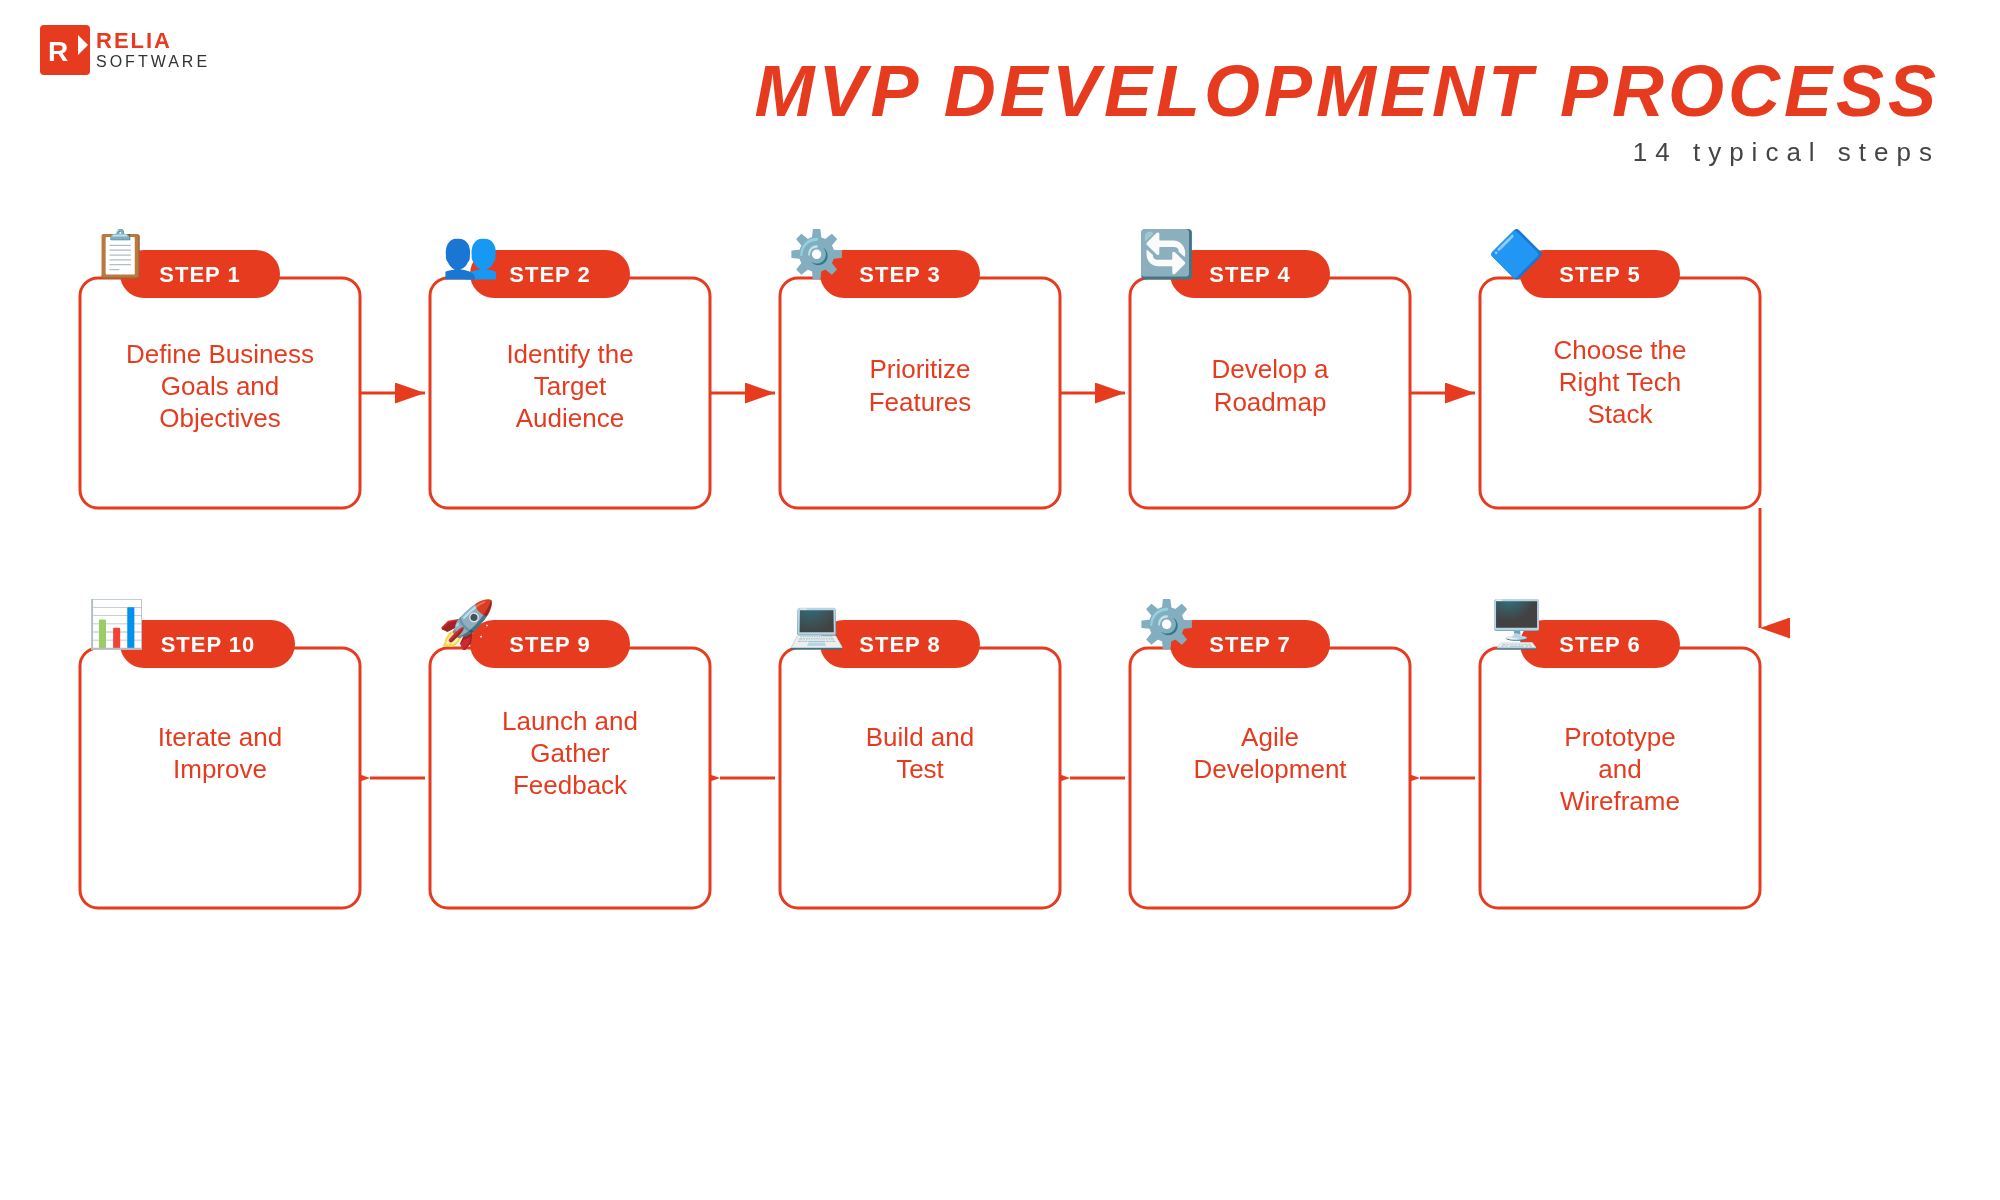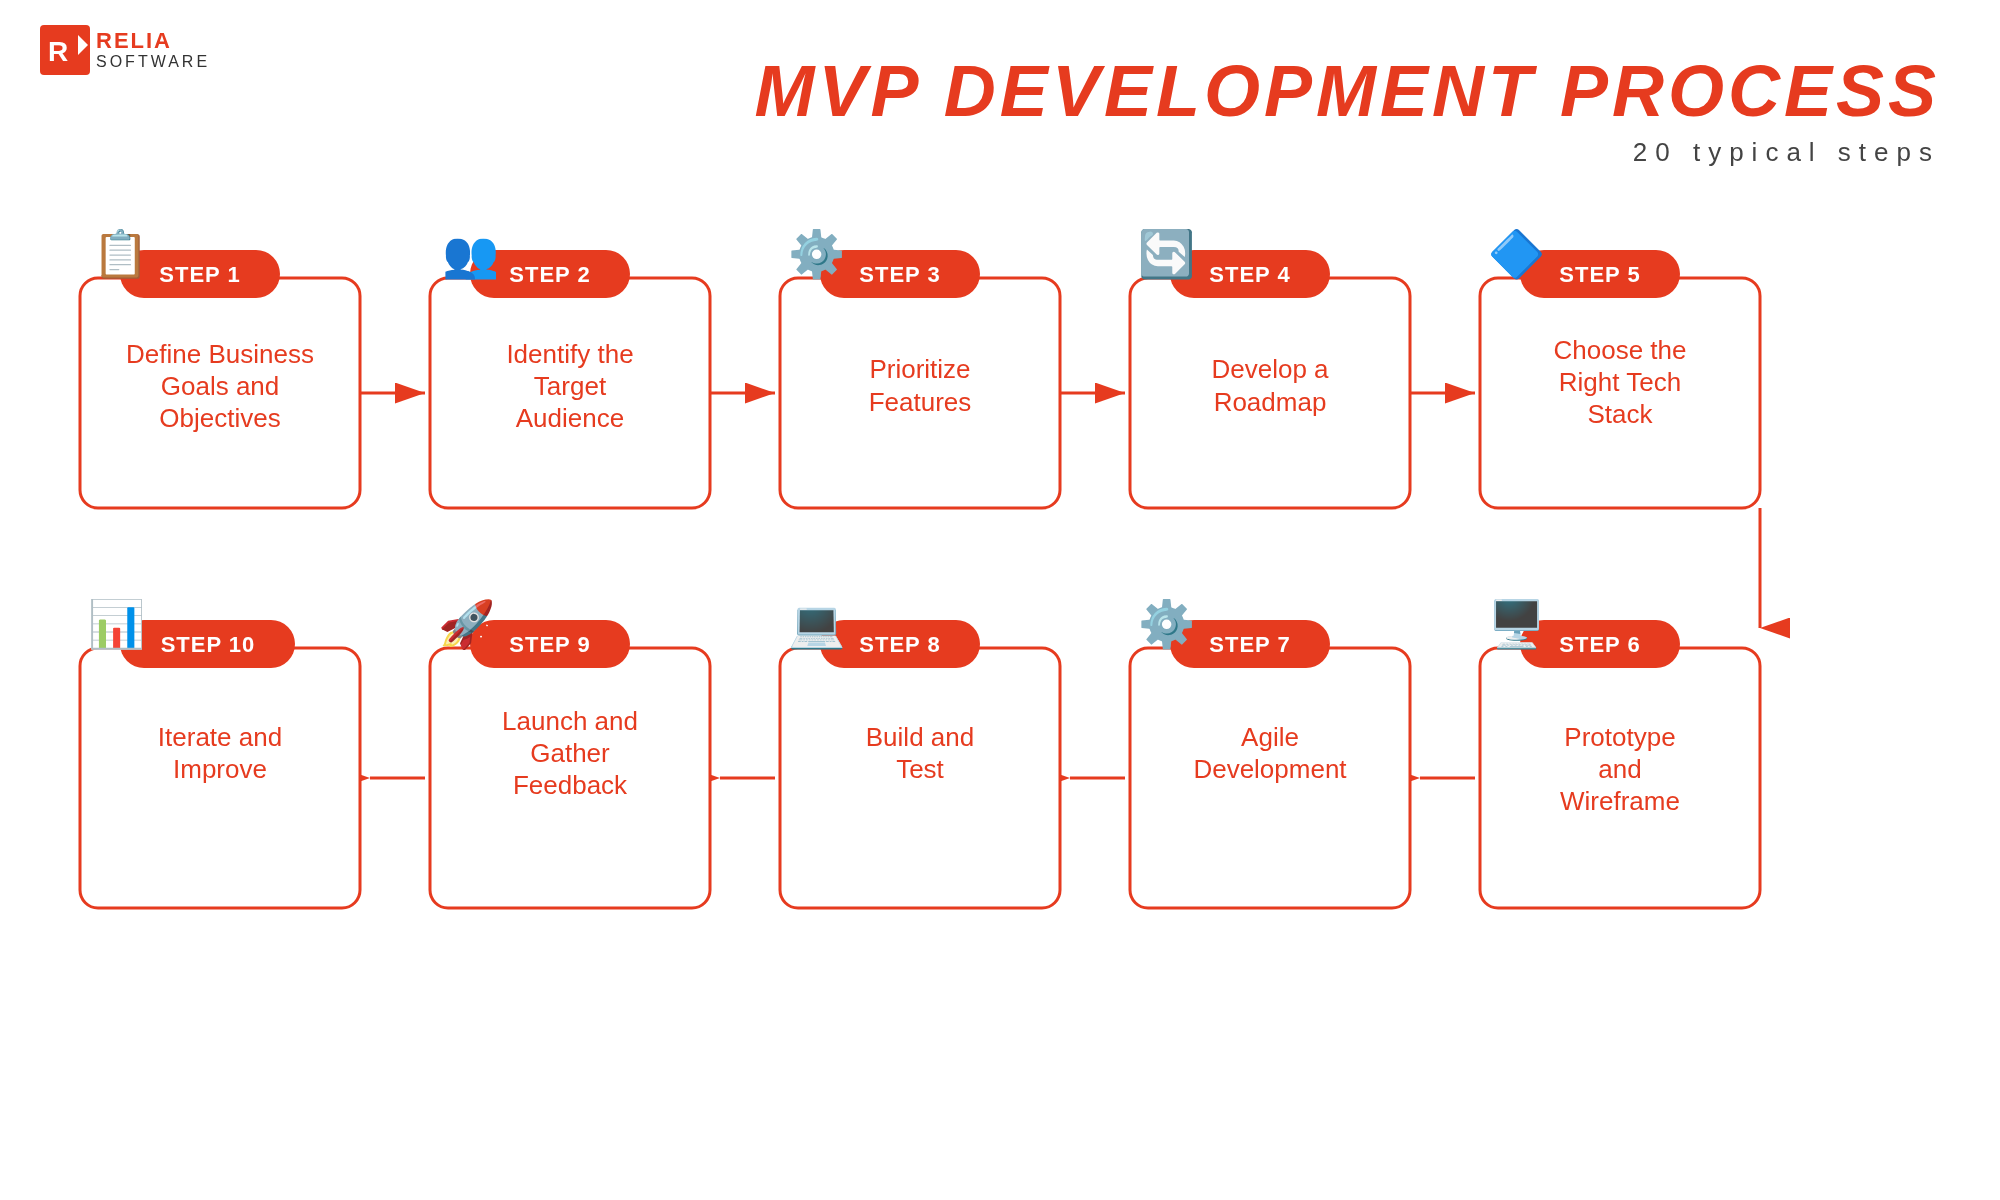--- a/index.html
+++ b/index.html
@@ -81,21 +81,21 @@
       <polygon points="38,10 48,20 38,30" fill="white"></polygon>
     </svg>
     <div class="logo-text">
       <span class="logo-relia">RELIA</span>
       <span class="logo-software">SOFTWARE</span>
     </div>
   </div>
 
   <div class="header">
     <div class="main-title">MVP DEVELOPMENT PROCESS</div>
-    <div class="sub-title">20 typical steps</div>
+    <div class="sub-title">14 typical steps</div>
   </div>
 
   <svg width="1900" height="860" viewBox="0 0 1900 860" style="display:block; margin: 0 auto;">
 
     <defs>
       <marker id="arrowR" markerWidth="10" markerHeight="7" refX="10" refY="3.5" orient="auto">
         <polygon points="0 0, 10 3.5, 0 7" fill="#e63b1f"></polygon>
       </marker>
       <marker id="arrowD" markerWidth="7" markerHeight="10" refX="3.5" refY="10" orient="auto">
         <polygon points="0 0, 7 0, 3.5 10" fill="#e63b1f"></polygon>

